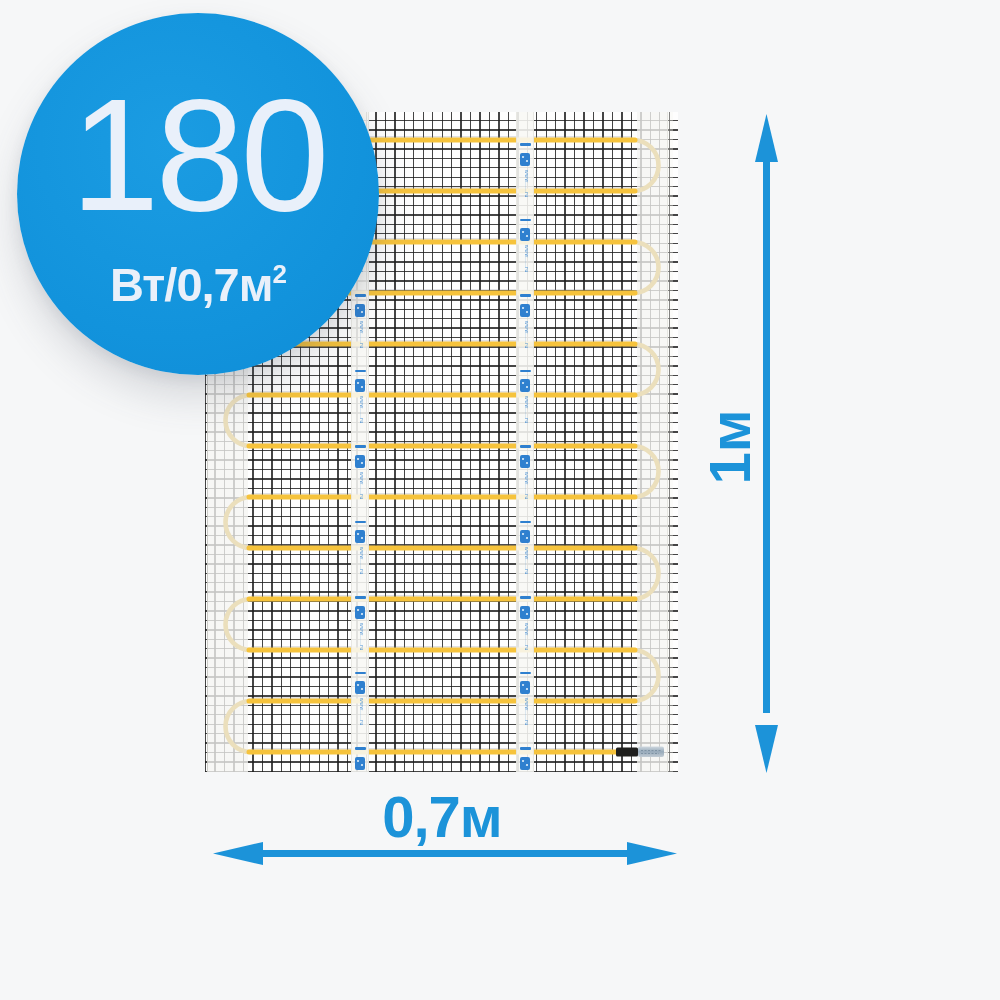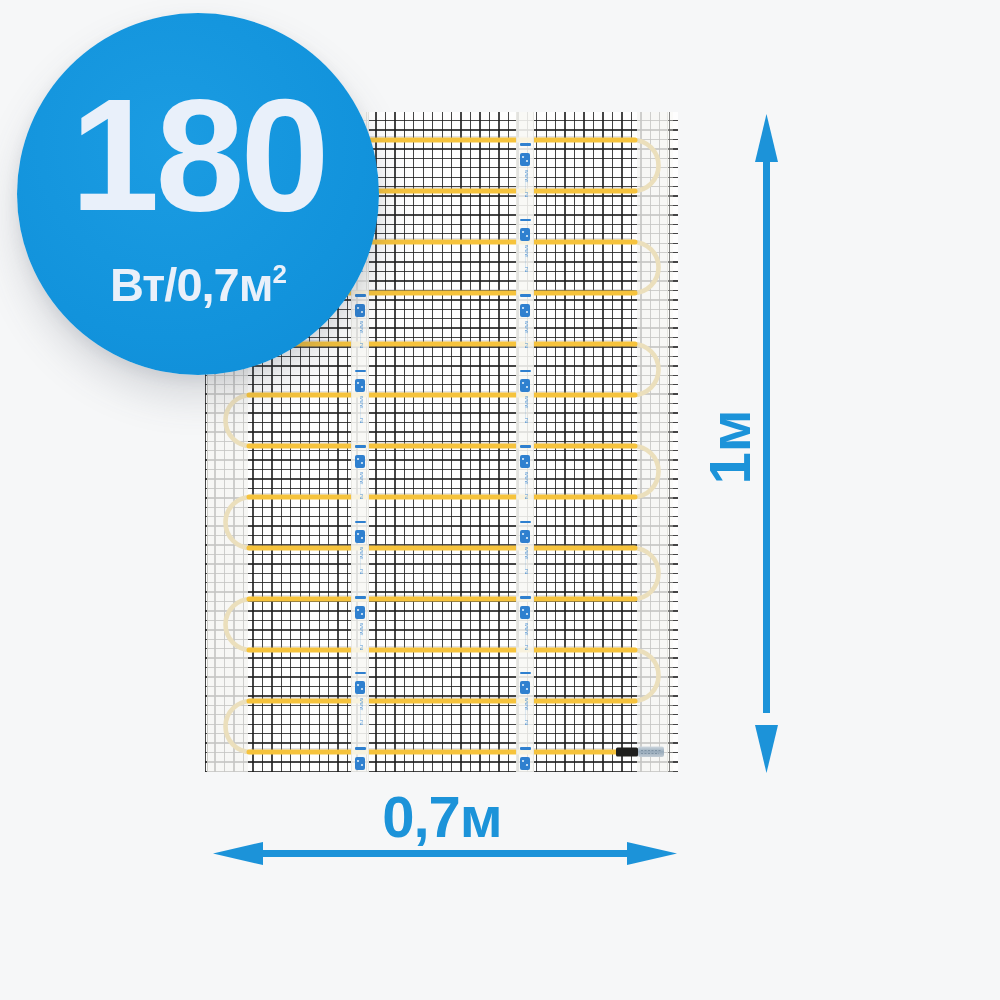--- a/index.html
+++ b/index.html
@@ -49,21 +49,21 @@
   }
 
   
   .badge{
     position:absolute;left:17px;top:13px;width:362px;height:362px;border-radius:50%;
     background:radial-gradient(circle at 42% 36%, #1b9ce2 0%, var(--badge-bg,#1293dc) 62%, #0f8cd6 100%);
     box-shadow:0 22px 40px rgba(70,80,95,.18), 0 6px 14px rgba(70,80,95,.10);
     display:flex;flex-direction:column;align-items:center;justify-content:center;
     color:var(--badge-fg,#e9f0fa);
   }
-  .badge-value{font-size:160px;font-weight:bold;line-height:1;letter-spacing:-4px;margin-top:-6px;}
+  .badge-value{font-size:160px;font-weight:normal;line-height:1;letter-spacing:-4px;margin-top:-6px;}
   .badge-unit{font-size:47px;font-weight:bold;line-height:1;margin-top:26px;letter-spacing:-1px;}
   .badge-unit sup{font-size:26px;vertical-align:18px;}
 
   
   .dim-svg{position:absolute;}
   .dim-v{left:700px;top:100px;}
   .dim-h{left:200px;top:820px;}
   .dim-label{
     position:absolute;color:var(--arrow,#1c93d9);font-weight:bold;
     display:flex;align-items:center;justify-content:center;

